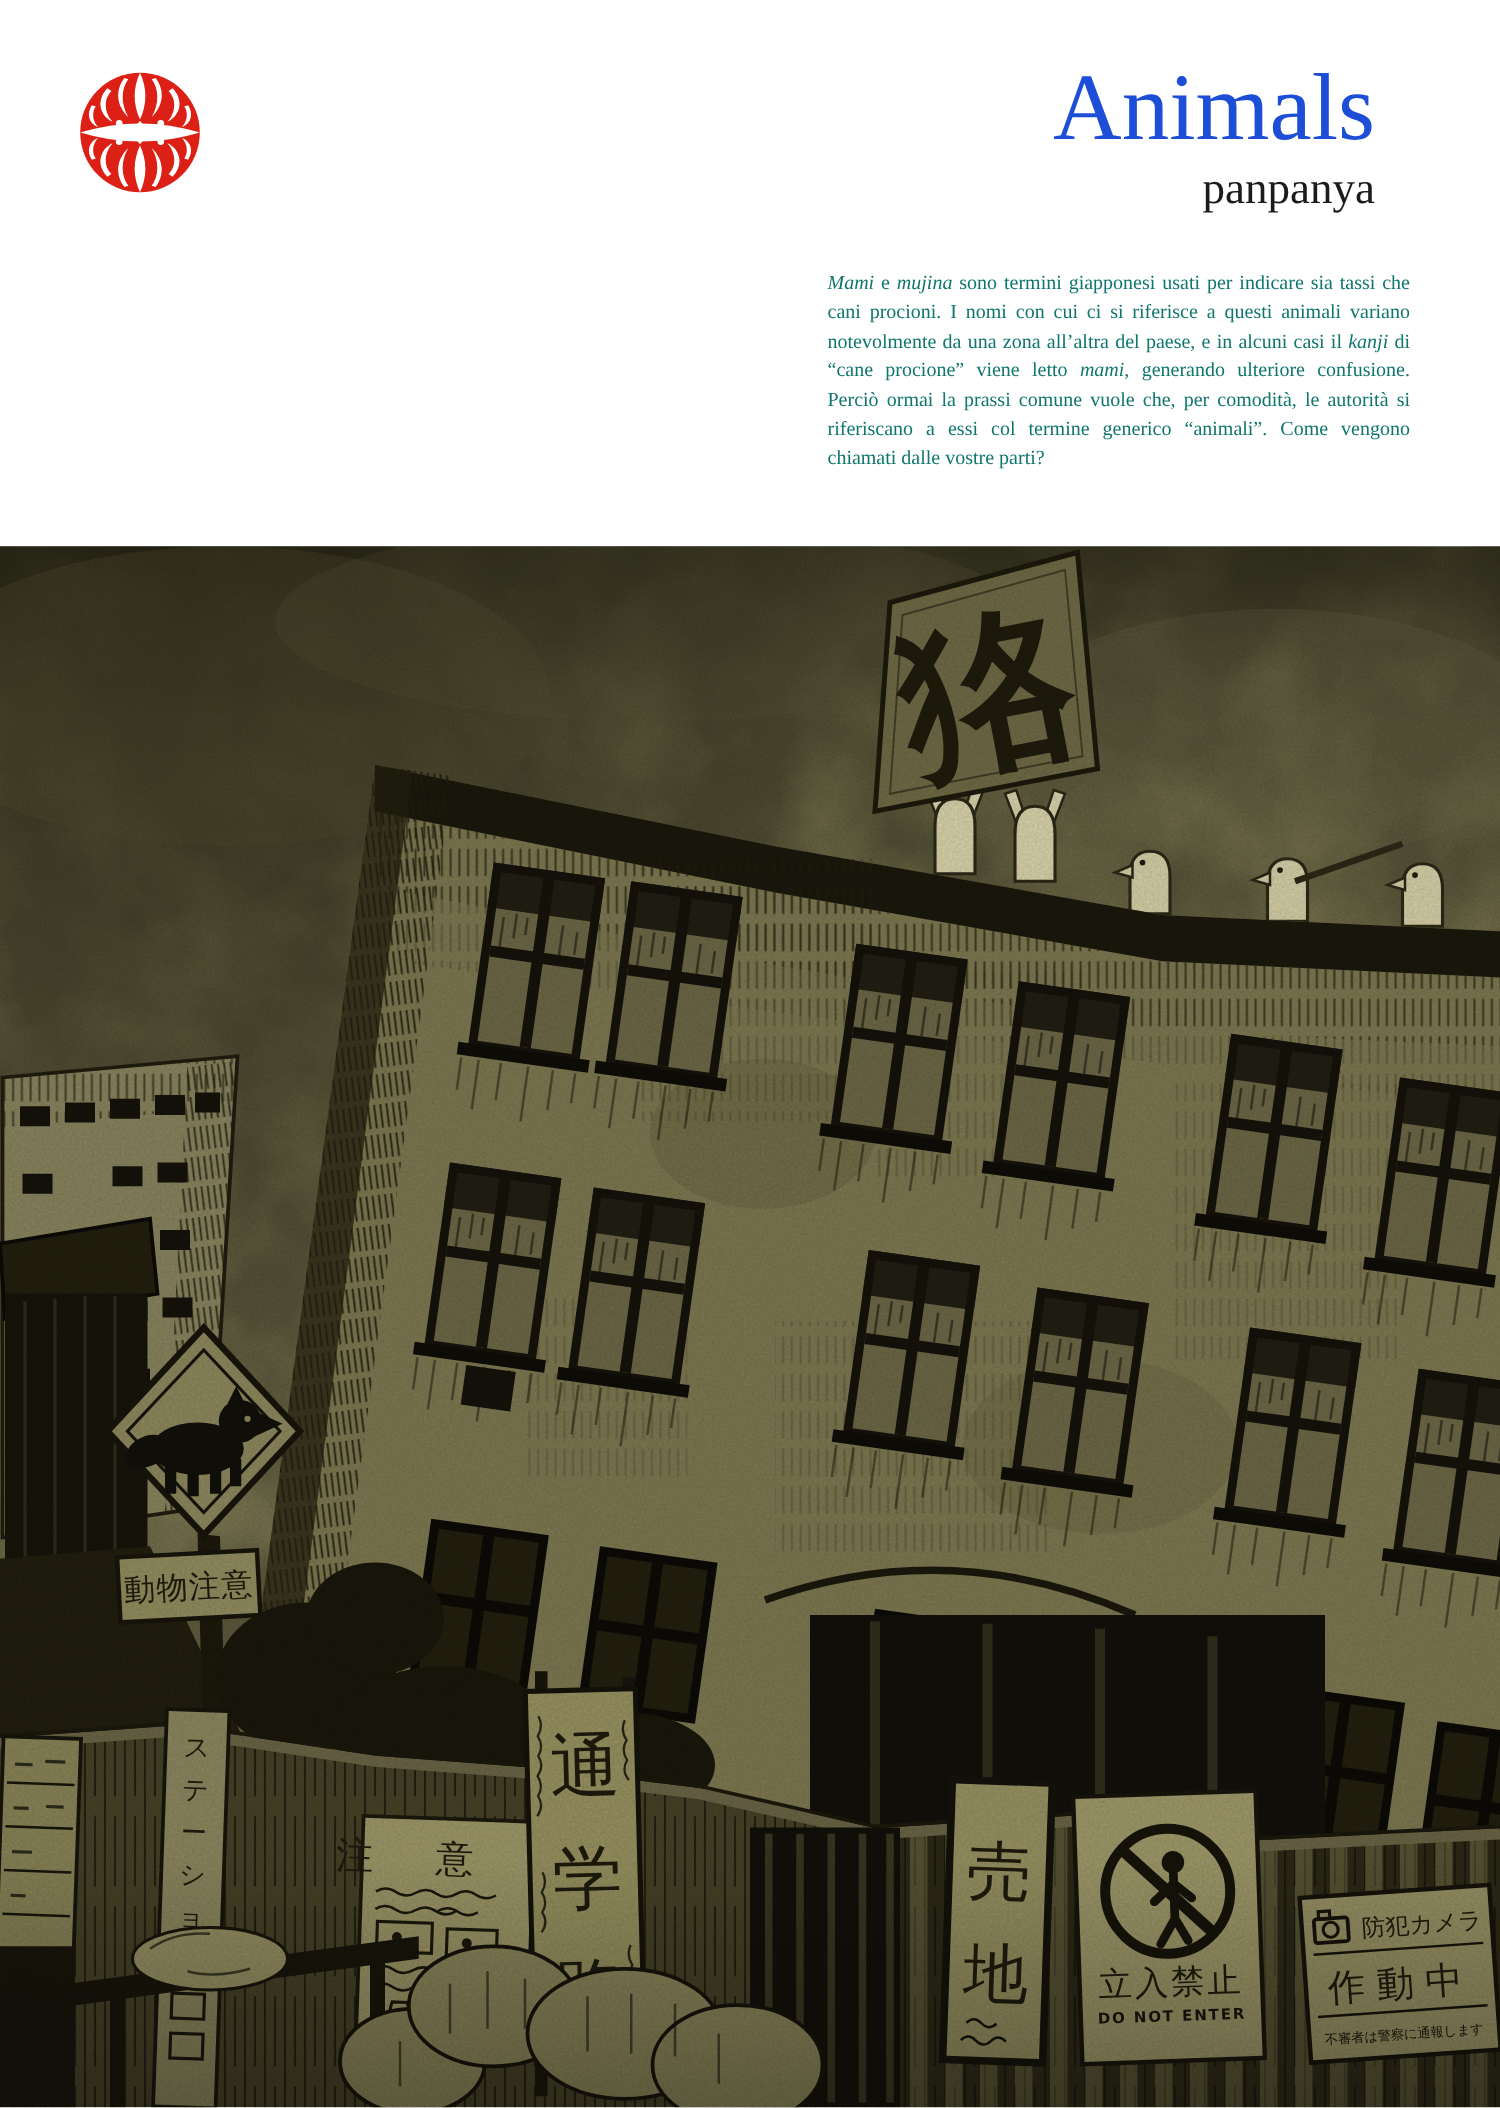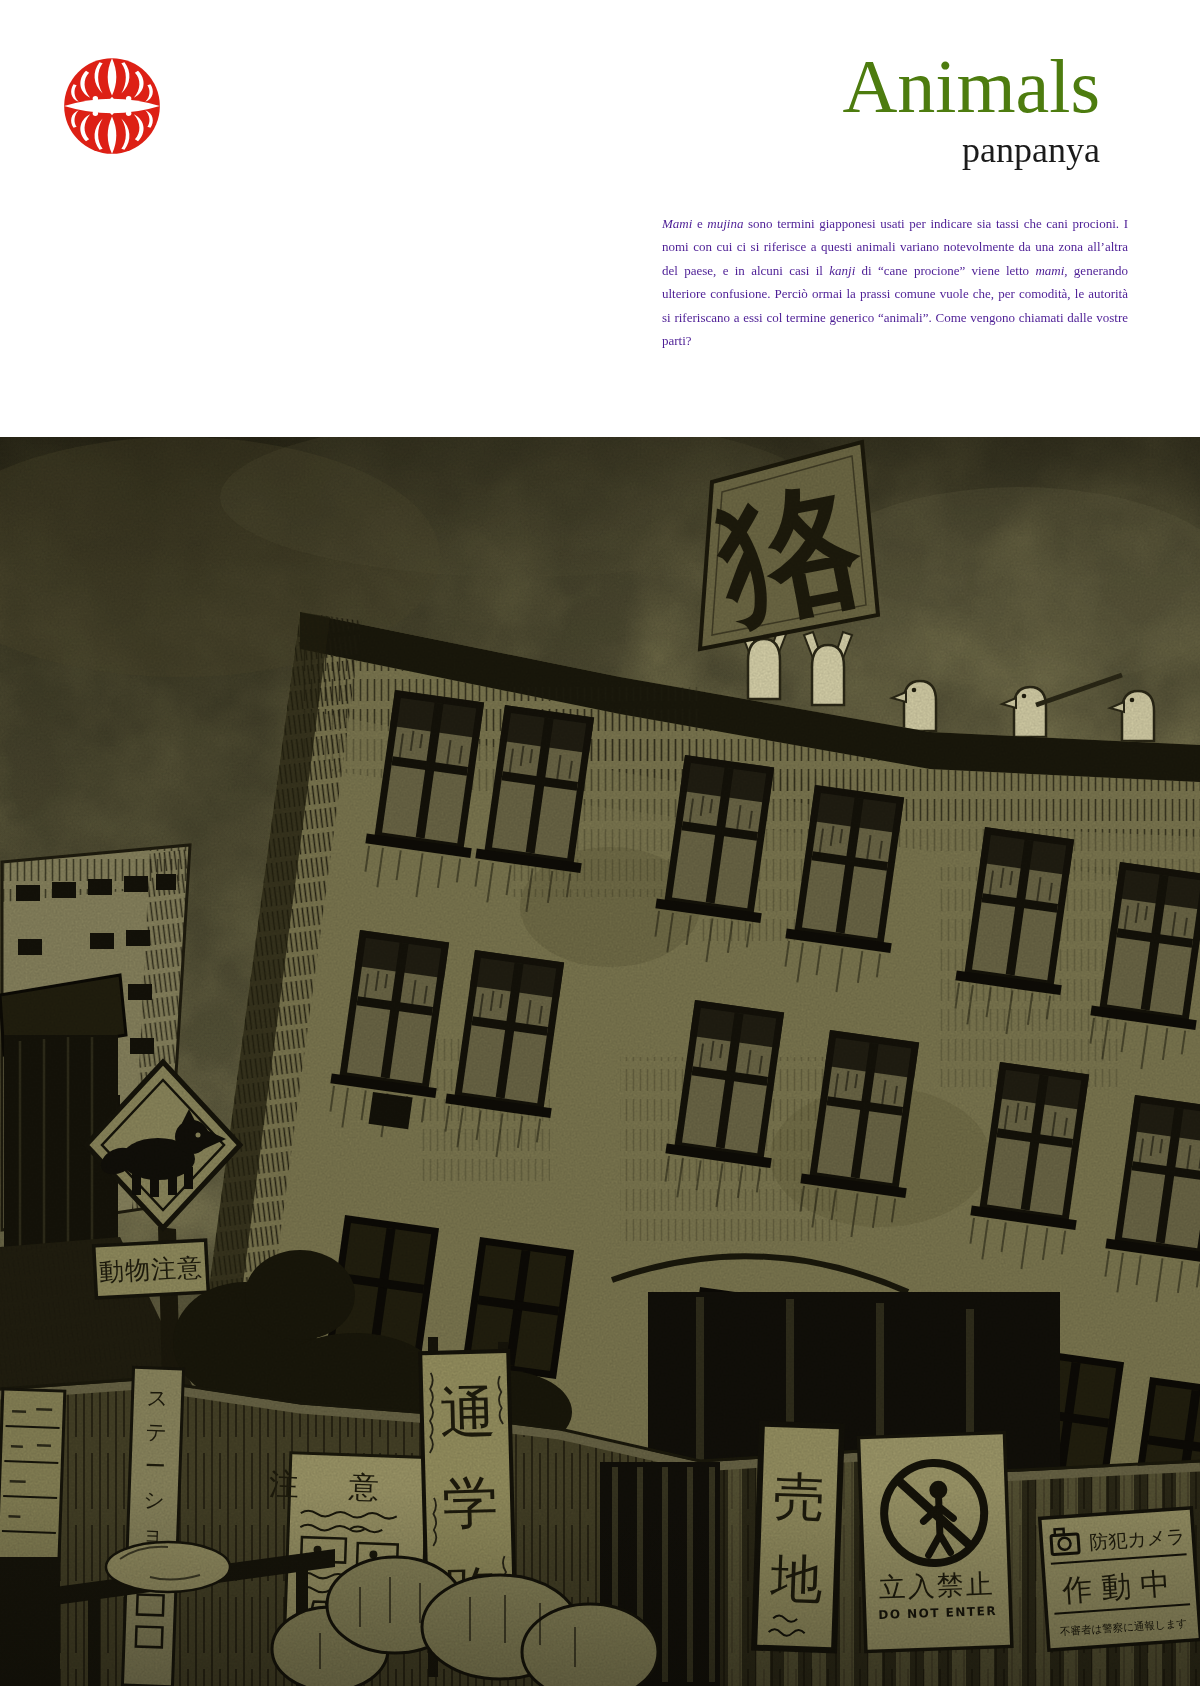--- a/index.html
+++ b/index.html
@@ -1,24 +1,24 @@
 <!DOCTYPE html>
 <html><head>
 <meta charset="utf-8">
 <style>
   html,body{margin:0;padding:0;background:#ffffff;}
   #page{position:relative;width:1200px;height:1686px;background:#ffffff;overflow:hidden;
         font-family:"Liberation Serif","DejaVu Serif",serif;}
   .header{position:absolute;top:0;left:0;width:1200px;height:437px;background:#ffffff;}
   .logo{position:absolute;left:60px;top:50px;width:104px;height:112px;}
-  .title{position:absolute;top:48px;right:100px;font-size:76px;line-height:1.0;color:#4d7c0f;
+  .title{position:absolute;top:48px;right:100px;font-size:76px;line-height:1.0;color:#1d4ed8;
          letter-spacing:0px;text-align:left;}
   .author{position:absolute;top:132px;right:100px;font-size:36px;line-height:1.0;color:#1b1b1b;text-align:right;}
-  .intro{position:absolute;top:199px;right:72px;width:466px;font-size:13px;line-height:23.4px;
-         color:#4c1d95;text-align:justify;}
+  .intro{position:absolute;top:199px;right:72px;width:466px;font-size:16px;line-height:23.4px;
+         color:#0f766e;text-align:justify;}
   .intro .it{font-style:italic;}
   .art{position:absolute;top:437px;left:0;width:1200px;height:1249px;}
   text.jp{font-family:"DejaVu Sans",sans-serif;fill:#1f1c0d;}
   text.jpl{font-family:"DejaVu Sans",sans-serif;fill:#17150a;}
 </style>
 </head>
 <body>
 
 <div id="page">
 

